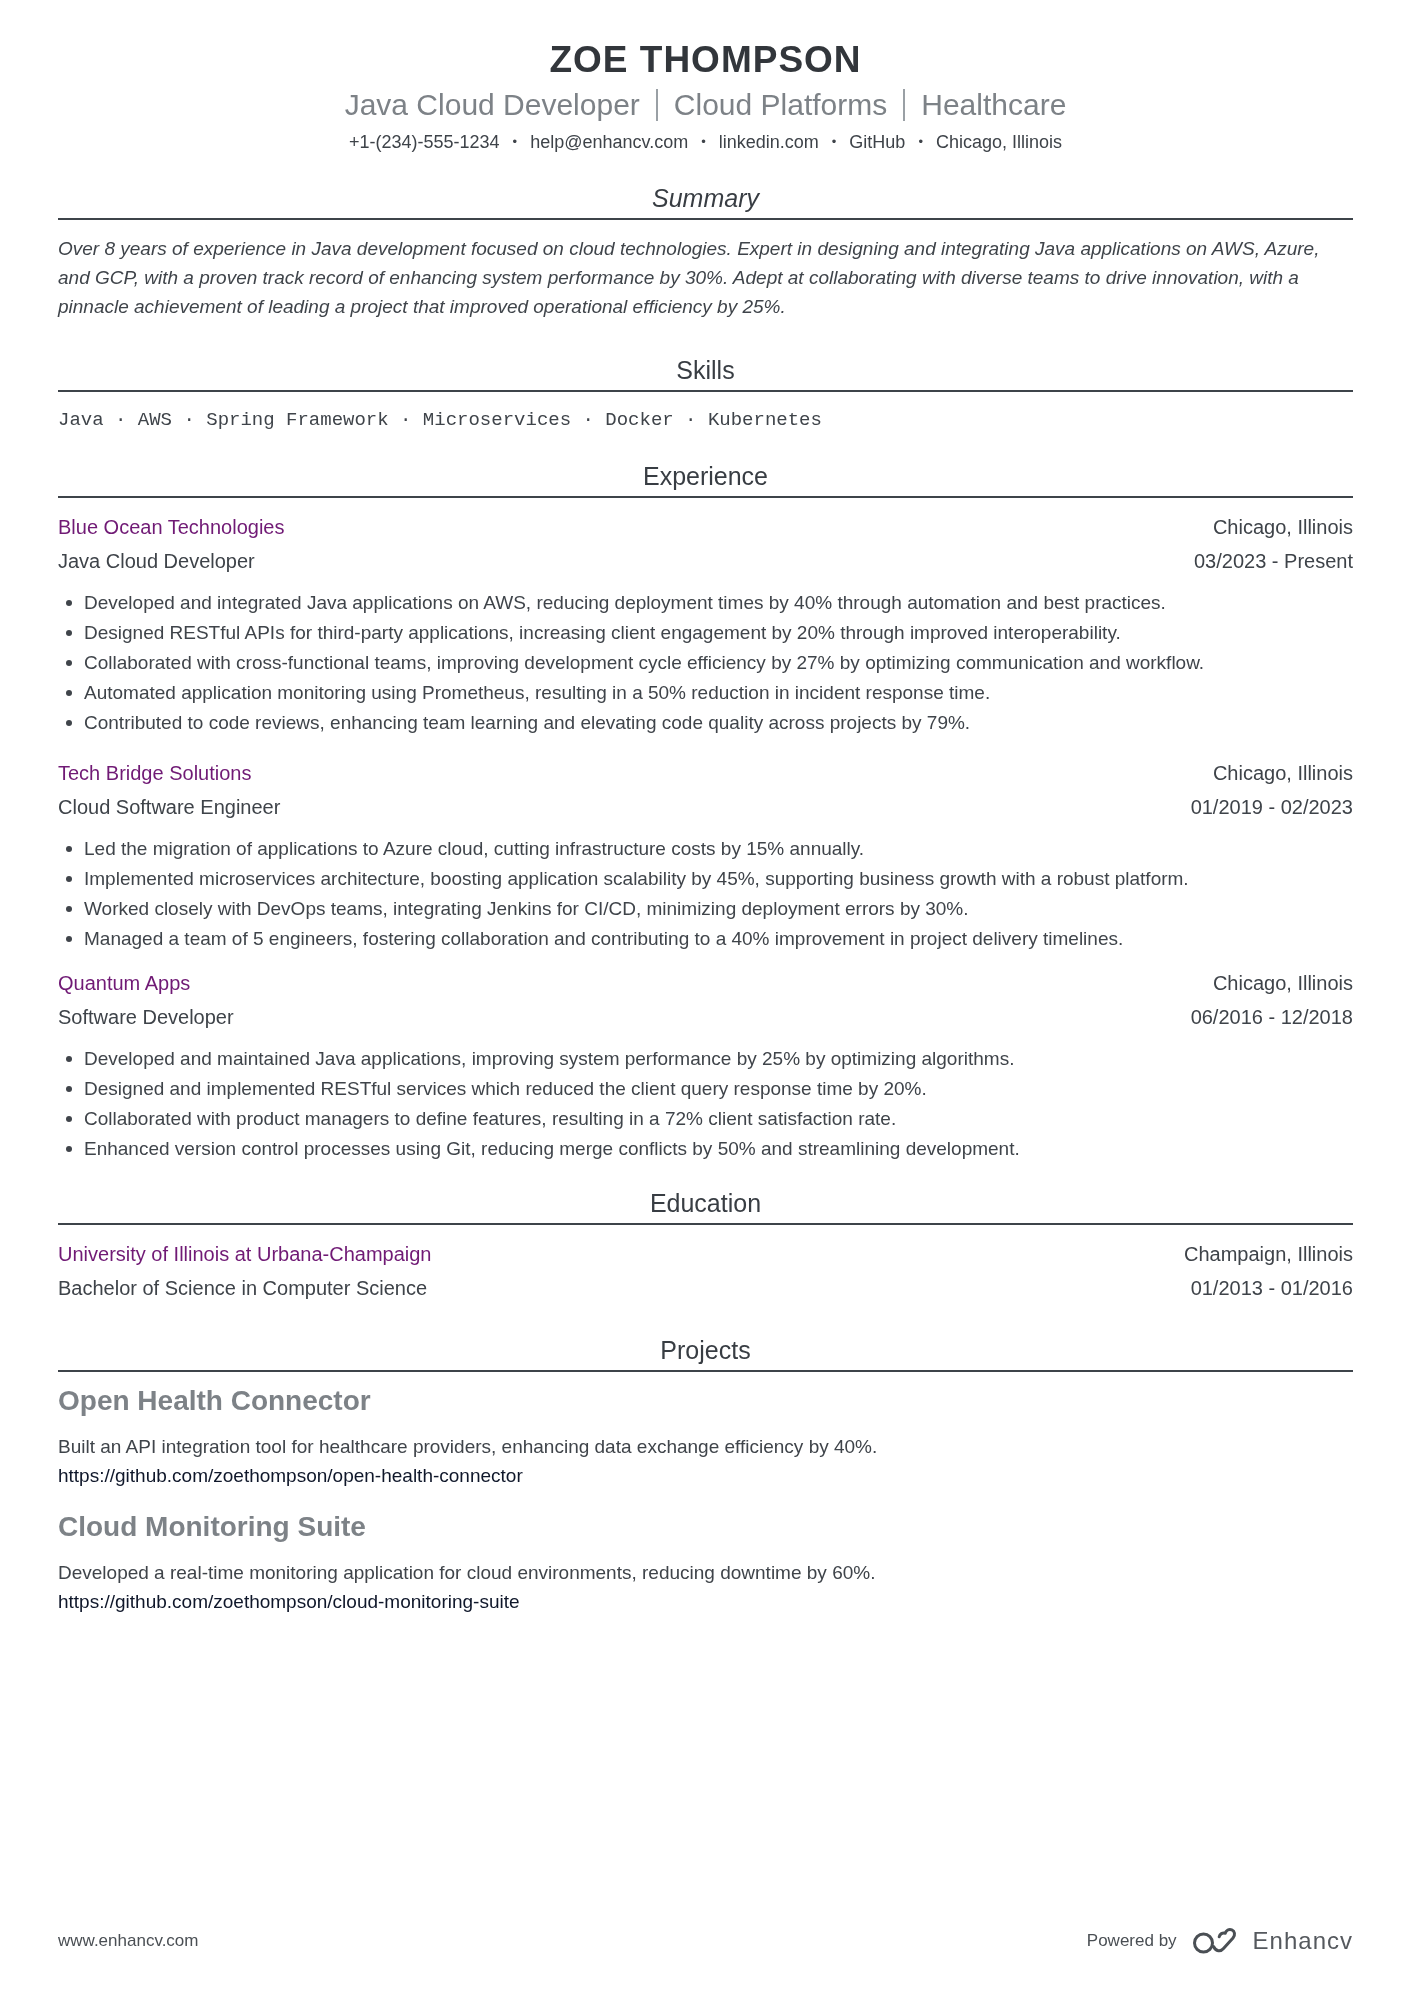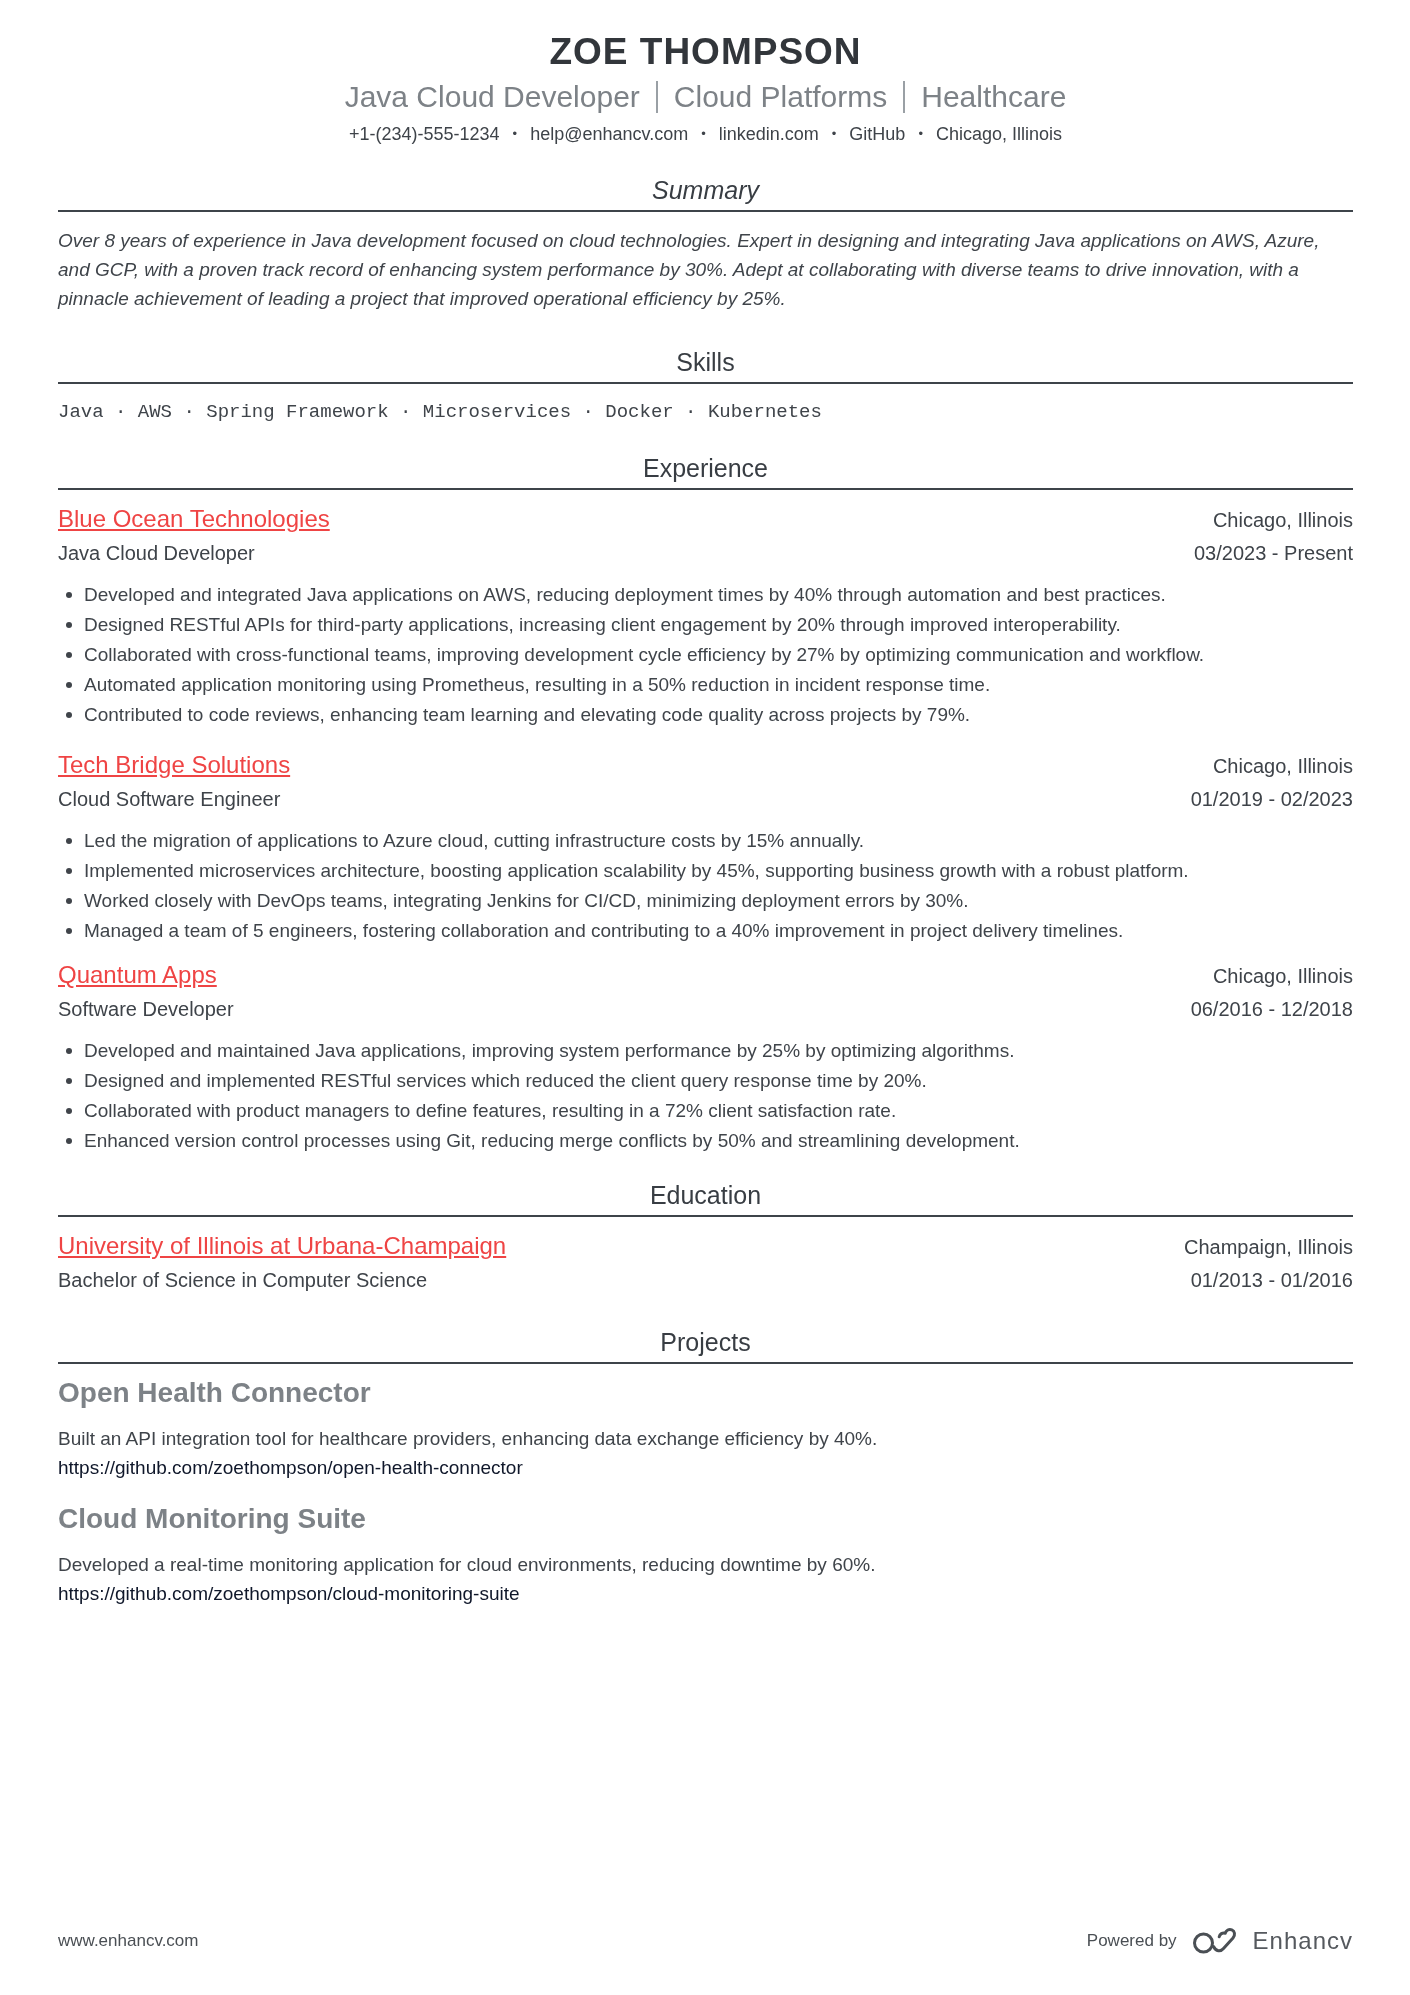--- a/index.html
+++ b/index.html
@@ -5,21 +5,21 @@
   * { box-sizing: border-box; }
   html, body { margin: 0; padding: 0; }
   body {
     width: 1410px; height: 1995px;
     background: #ffffff;
     font-family: "Liberation Sans", sans-serif;
     color: #3e4349;
     position: relative;
     overflow: hidden;
   }
-  .page { padding: 32px 57px 0 58px; }
+  .page { padding: 40px 57px 0 58px; }
 
   
   .hdr { text-align: center; }
   .name {
     margin: 0; font-size: 37px; line-height: 40px; font-weight: 700;
     color: #32363b; letter-spacing: 1px;
   }
   .tagline {
     margin-top: 7px; font-size: 30px; line-height: 36px; color: #7d8287;
     display: flex; justify-content: center; align-items: center; gap: 16px;
@@ -45,21 +45,21 @@
 
   .body-text { font-size: 19px; line-height: 29px; color: #3f444a; }
   .summary-text { margin: 14px 0 0 0; }
   .skills-line { margin: 14px 0 0 0; font-family: Liberation Mono, monospace; }
 
   
   .entry { margin-top: 12px; }
   .entry.gap-lg { margin-top: 18px; }
   .row { display: flex; justify-content: space-between; align-items: baseline; }
   .org {
-    font-size: 24px; line-height: 34px; color: #ef4444; font-weight: 400; margin: 0; text-decoration: underline;
+    font-size: 20px; line-height: 34px; color: #701a75; font-weight: 400; margin: 0;
   }
   .loc, .dates { font-size: 20px; line-height: 26px; color: #3e4349; }
   .role-row { margin-top: 4px; }
   .role { font-size: 20px; line-height: 26px; color: #3e4349; }
 
   ul.bullets { margin: 14px 0 0 0; padding: 0; list-style: none; }
   ul.bullets li {
     position: relative; padding-left: 26px;
     font-size: 19px; line-height: 30px; color: #3f444a;
   }

